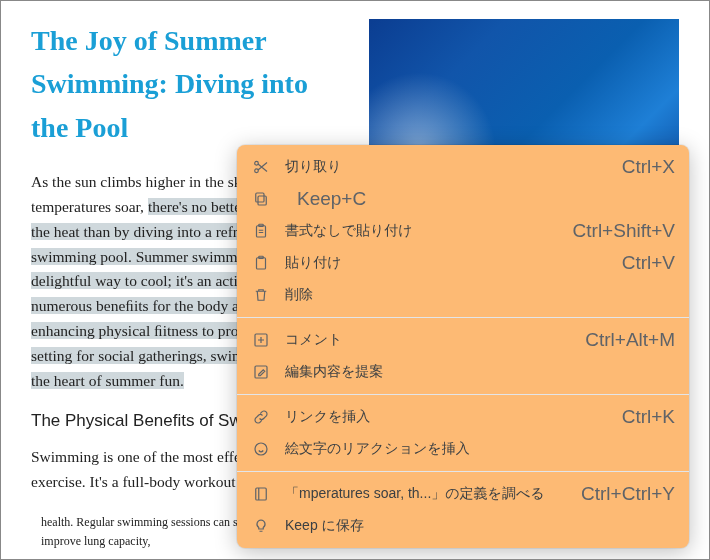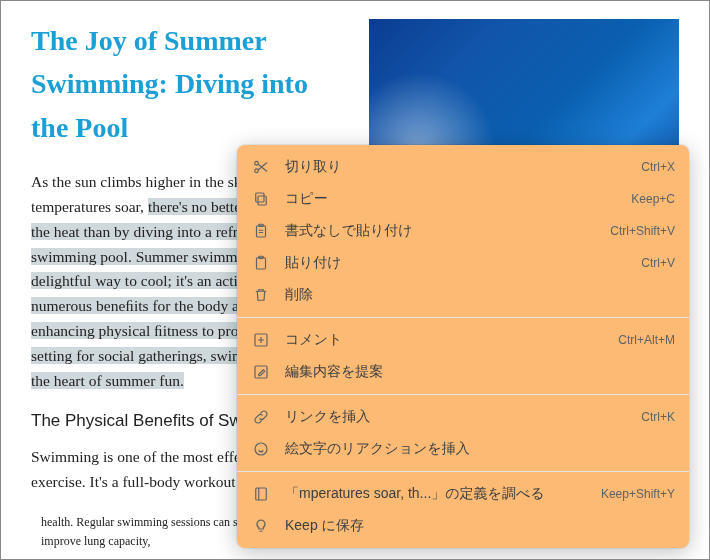--- a/index.html
+++ b/index.html
@@ -88,21 +88,21 @@
     cursor: default;
   }
   .ctx .icon {
     width: 20px; height: 20px;
     flex: 0 0 20px;
     margin-right: 14px;
     display: inline-flex; align-items:center; justify-content:center;
     color: #5f6368;
   }
   .ctx .label { flex: 1 1 auto; white-space: nowrap; overflow:hidden; text-overflow: ellipsis;}
-  .ctx .sc { color: #5f6368; font-size: 12px; margin-left: 12px;}
+  .ctx .sc { color: #5f6368; font-size: 19px; margin-left: 12px;}
   .ctx hr {
     border: none; border-top: 1px solid #e3e5e8;
     margin: 6px 0;
   }
   svg { width: 18px; height: 18px; stroke: currentColor; fill: none; stroke-width: 1.6; }
 </style>
 </head>
 <body>
 
 <div class="page">
@@ -134,21 +134,20 @@
       <span class="label">切り取り</span>
       <span class="sc">Ctrl+X</span>
     </div>
     <div class="row">
       <span class="icon">
         <svg viewBox="0 0 24 24">
           <rect x="8" y="8" width="11" height="12" rx="1.5"></rect>
           <rect x="5" y="4" width="11" height="12" rx="1.5"></rect>
         </svg>
       </span>
-      <span class="label">コピー</span>
       <span class="sc">Keep+C</span>
     </div>
     <div class="row">
       <span class="icon">
         <svg viewBox="0 0 24 24">
           <rect x="6" y="5" width="12" height="15" rx="1.5"></rect>
           <rect x="9" y="3" width="6" height="3" rx="1"></rect>
           <path d="M9 11h6M9 14h6"></path>
         </svg>
       </span>
@@ -214,21 +213,21 @@
     </div>
     <hr>
     <div class="row">
       <span class="icon">
         <svg viewBox="0 0 24 24">
           <rect x="5" y="4" width="14" height="16" rx="1.5"></rect>
           <path d="M9 4v16"></path>
         </svg>
       </span>
       <span class="label">「mperatures soar, th...」の定義を調べる</span>
-      <span class="sc">Keep+Shift+Y</span>
+      <span class="sc">Ctrl+Ctrl+Y</span>
     </div>
     <div class="row">
       <span class="icon">
         <svg viewBox="0 0 24 24">
           <path d="M12 4a5.5 5.5 0 0 0-3 10v2h6v-2a5.5 5.5 0 0 0-3-10zM10 19h4"></path>
         </svg>
       </span>
       <span class="label">Keep に保存</span>
     </div>
   </div>

